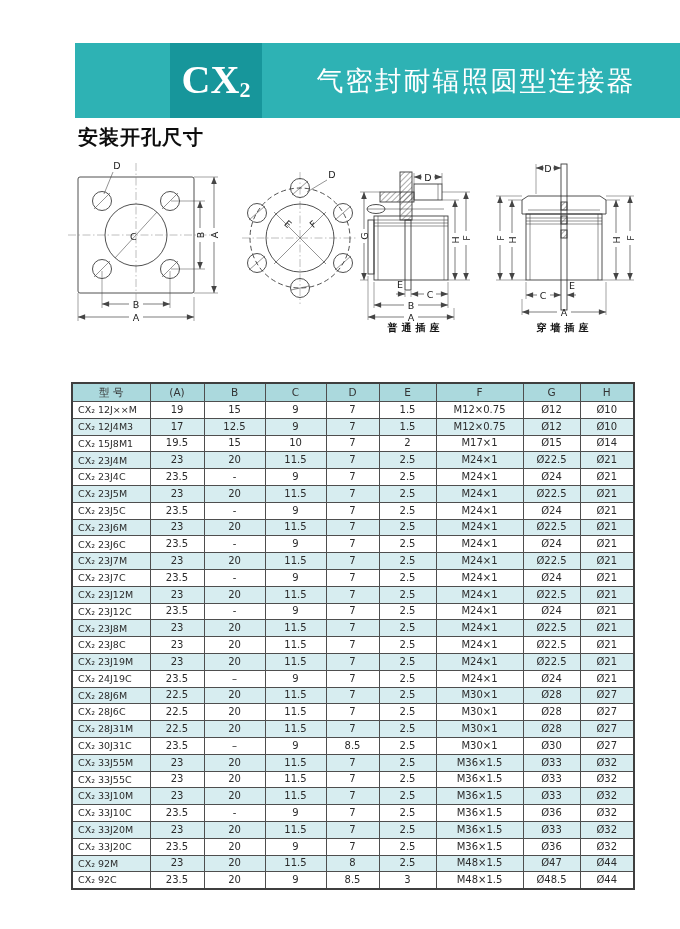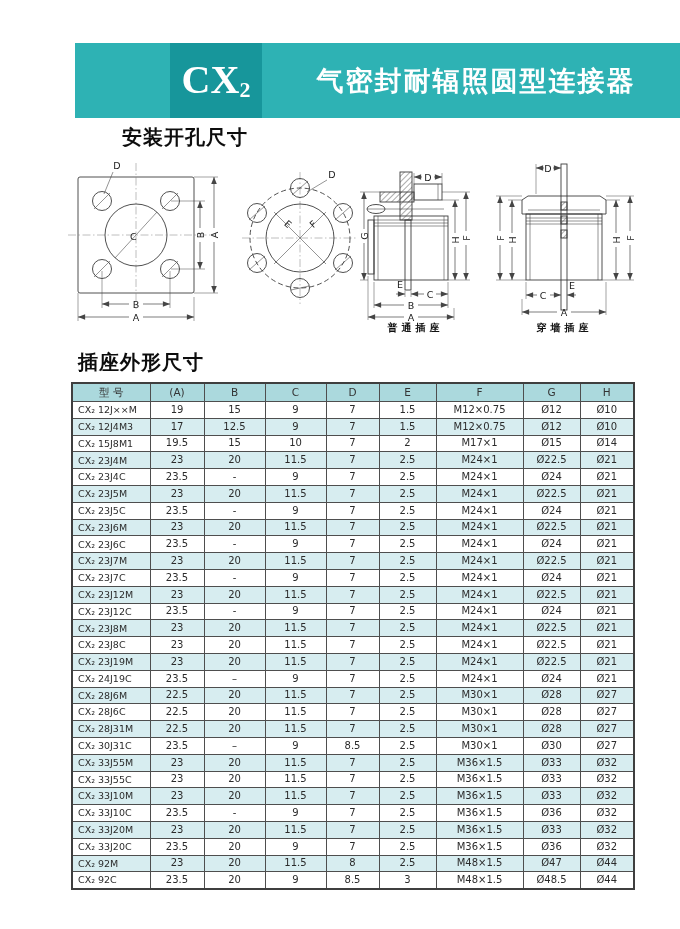--- a/index.html
+++ b/index.html
@@ -7,26 +7,26 @@
         font-family:"DejaVu Sans","Liberation Sans",sans-serif;color:#222;}
 
   
   .band{position:absolute;left:75px;top:43px;width:610px;height:75px;background:#2eb2b4;}
   .brand-box{position:absolute;left:95px;top:0;width:92px;height:75px;background:#17969b;
              display:flex;align-items:center;justify-content:center;}
   .brand{font-family:"Liberation Serif","DejaVu Serif",serif;font-weight:700;
          font-size:40px;color:#ffffff;line-height:1;}
   .brand .sub{font-size:22px;vertical-align:-4px;}
   .band-title{position:absolute;left:200px;right:8px;top:0;height:75px;line-height:75px;
-              text-align:center;color:#ffffff;font-weight:700;font-size:27px;letter-spacing:2px;
+              text-align:center;color:#ffffff;font-weight:400;font-size:27px;letter-spacing:2px;
               white-space:nowrap;}
 
   
   .sec-title{position:absolute;left:78px;font-size:20px;font-weight:800;color:#0d0d0d;letter-spacing:1px;}
-  .sec-1{top:124px;margin-left:44px;}
+  .sec-1{top:124px;}
   .sec-2{top:349px;}
 
   
   .drw{position:absolute;}
   .cap{position:absolute;top:321px;text-align:center;font-size:10px;font-weight:700;
        letter-spacing:4px;color:#111;}
   .cap-1{left:358px;width:115px;}
   .cap-2{left:492px;width:145px;}
   svg .ln{stroke:#3c3c3c;stroke-width:0.9;fill:none;}
   svg .thin{stroke:#3c3c3c;stroke-width:0.55;fill:none;}
@@ -253,21 +253,20 @@
       <text class="dimtxt" x="80" y="139" text-anchor="middle">E</text>
       <line class="ext" x1="30" y1="149" x2="30" y2="165"></line>
         <line class="ext" x1="114" y1="132" x2="114" y2="165"></line>
       <line class="dim" x1="65" y1="162" x2="30" y2="162" marker-end="url(#arr)"></line>
       <line class="dim" x1="79" y1="162" x2="114" y2="162" marker-end="url(#arr)"></line>
       <text class="dimtxt" x="72" y="162" text-anchor="middle" dominant-baseline="central">A</text>
     </g>
   </svg>
   <div class="cap cap-2">穿墙插座</div>
 
-  <div class="sec-title sec-2">插座外形尺寸</div>
 
   <table class="spec">
     <colgroup>
       <col style="width:78px">
         <col style="width:54px">
         <col style="width:61px">
       <col style="width:61px">
         <col style="width:53px">
         <col style="width:57px">
       <col style="width:87px">

